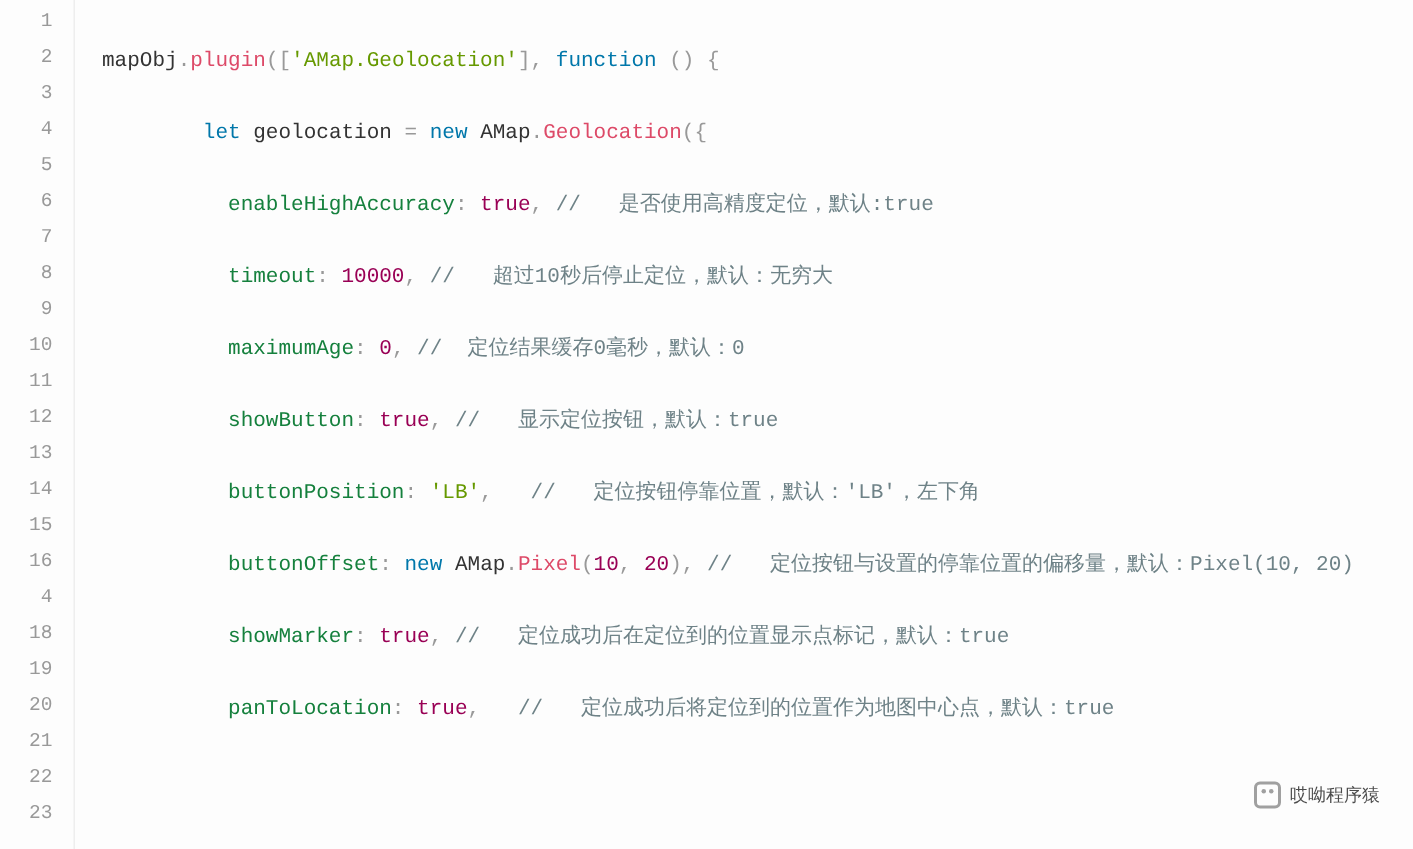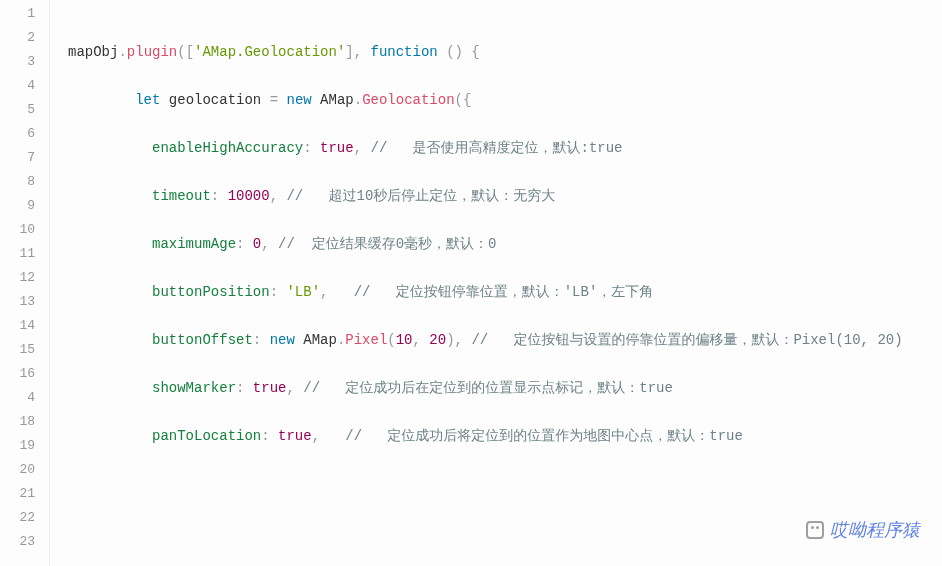--- a/index.html
+++ b/index.html
@@ -29,21 +29,21 @@
       user-select: none;
     }
     .gutter-line {
       padding-right: 14px;
       height: 24px;
       font-size: 13px;
     }
     .code-area {
       flex: 1;
       padding-left: 18px;
-      padding-top: 16px;
+      padding-top: 5px;
       white-space: pre;
       overflow: hidden;
     }
     .code-line {
       height: 24px;
     }
     .tok-plain { color: #333; }
     .tok-kw { color: #0077aa; }
     .tok-punct { color: #999; }
     .tok-str { color: #669900; }
@@ -79,24 +79,23 @@
     }
     .watermark-icon::after {
       content: "";
       position: absolute;
       width: 3px; height: 3px;
       background: #7a7a7a;
       border-radius: 50%;
       right: 3px; top: 3px;
     }
     .watermark-text {
-      color: #1d4ed8;
+      color: #000000;
       font-family: "Microsoft YaHei", sans-serif;
-      font-size: 18px;
-      font-style: italic;
+      font-size: 12px;
     }
   </style>
 </head>
 <body>
 
 <div class="code-container">
   <div class="gutter">
     <div class="gutter-line">1</div>
     <div class="gutter-line">2</div>
     <div class="gutter-line">3</div>
@@ -121,20 +120,21 @@
     <div class="gutter-line">22</div>
     <div class="gutter-line">23</div>
   </div>
 
   <div class="code-area">
 <div class="code-line"><span class="tok-plain">mapObj</span><span class="tok-punct">.</span><span class="tok-func">plugin</span><span class="tok-punct">(</span><span class="tok-punct">[</span><span class="tok-str">'AMap.Geolocation'</span><span class="tok-punct">]</span><span class="tok-punct">,</span><span class="tok-plain"> </span><span class="tok-kw">function</span><span class="tok-plain"> </span><span class="tok-punct">(</span><span class="tok-punct">)</span><span class="tok-plain"> </span><span class="tok-punct">{</span></div>
 <div class="code-line">        <span class="tok-kw">let</span><span class="tok-plain"> </span><span class="tok-plain">geolocation</span><span class="tok-punct"> = </span><span class="tok-kw">new</span><span class="tok-plain"> </span><span class="tok-plain">AMap</span><span class="tok-punct">.</span><span class="tok-class">Geolocation</span><span class="tok-punct">(</span><span class="tok-punct">{</span></div>
 <div class="code-line">          <span class="tok-prop">enableHighAccuracy</span><span class="tok-punct">:</span><span class="tok-plain"> </span><span class="tok-bool">true</span><span class="tok-punct">,</span><span class="tok-plain"> </span><span class="tok-comment">//   是否使用高精度定位，默认:true</span></div>
 <div class="code-line">          <span class="tok-prop">timeout</span><span class="tok-punct">:</span><span class="tok-plain"> </span><span class="tok-num">10000</span><span class="tok-punct">,</span><span class="tok-plain"> </span><span class="tok-comment">//   超过10秒后停止定位，默认：无穷大</span></div>
 <div class="code-line">          <span class="tok-prop">maximumAge</span><span class="tok-punct">:</span><span class="tok-plain"> </span><span class="tok-num">0</span><span class="tok-punct">,</span><span class="tok-plain"> </span><span class="tok-comment">//  定位结果缓存0毫秒，默认：0</span></div>
+<div class="code-line">          <span class="tok-prop">showButton</span><span class="tok-punct">:</span><span class="tok-plain"> </span><span class="tok-bool">true</span><span class="tok-punct">,</span><span class="tok-plain"> </span><span class="tok-comment">//   显示定位按钮，默认：true</span></div>
 <div class="code-line">          <span class="tok-prop">buttonPosition</span><span class="tok-punct">:</span><span class="tok-plain"> </span><span class="tok-str">'LB'</span><span class="tok-punct">,</span><span class="tok-plain">   </span><span class="tok-comment">//   定位按钮停靠位置，默认：'LB'，左下角</span></div>
 <div class="code-line">          <span class="tok-prop">buttonOffset</span><span class="tok-punct">:</span><span class="tok-plain"> </span><span class="tok-kw">new</span><span class="tok-plain"> </span><span class="tok-plain">AMap</span><span class="tok-punct">.</span><span class="tok-class">Pixel</span><span class="tok-punct">(</span><span class="tok-num">10</span><span class="tok-punct">,</span><span class="tok-plain"> </span><span class="tok-num">20</span><span class="tok-punct">)</span><span class="tok-punct">,</span><span class="tok-plain"> </span><span class="tok-comment">//   定位按钮与设置的停靠位置的偏移量，默认：Pixel(10, 20)</span></div>
 <div class="code-line">          <span class="tok-prop">showMarker</span><span class="tok-punct">:</span><span class="tok-plain"> </span><span class="tok-bool">true</span><span class="tok-punct">,</span><span class="tok-plain"> </span><span class="tok-comment">//   定位成功后在定位到的位置显示点标记，默认：true</span></div>
 <div class="code-line">          <span class="tok-prop">panToLocation</span><span class="tok-punct">:</span><span class="tok-plain"> </span><span class="tok-bool">true</span><span class="tok-punct">,</span><span class="tok-plain">   </span><span class="tok-comment">//   定位成功后将定位到的位置作为地图中心点，默认：true</span></div>
 
 
 
 
 
 

